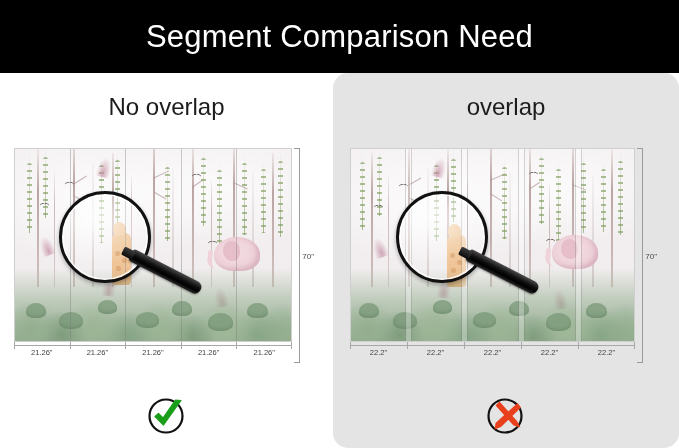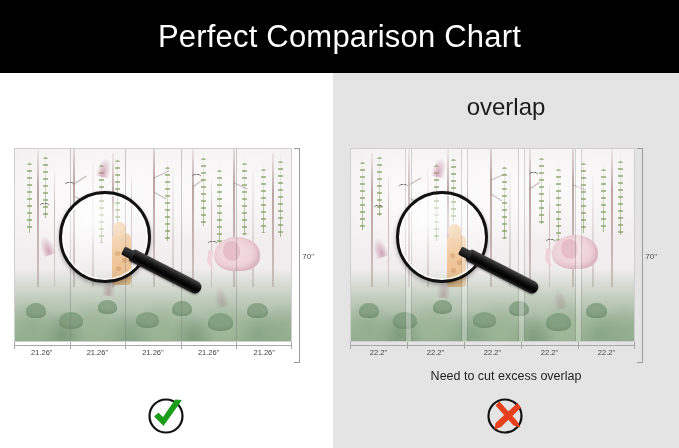--- a/index.html
+++ b/index.html
@@ -48,20 +48,21 @@
     height: 375px;
     box-sizing: border-box;
   }
   .panel-left {
     width: 333px;
     background: #ffffff;
   }
   .panel-right {
     width: 346px;
     background: #e4e4e4;
+    border-radius: 15px;
   }
 
   .panel-heading {
     position: absolute;
     left: 0;
     top: 20px;
     width: 100%;
     text-align: center;
     font-size: 24px;
     color: #1c1c1c;
@@ -352,27 +353,28 @@
     display: flex;
     justify-content: center;
     align-items: center;
   }
   .verdict svg { display: block; }
 </style>
 </head>
 <body>
 
 <div class="title-bar">
-  <div class="title-text">Perfect Comparison Chart</div>
+  <div class="title-text">Segment Comparison Need</div>
 </div>
 
 <div class="panels">
 
   <div class="panel panel-left">
 
+    <div class="panel-heading">No overlap</div>
 
     <div class="figure">
 
       <div class="mural">
         <div class="mist"></div>
 
         <div class="trunk" style="left:8%;  height:72%;"></div>
         <div class="trunk thin" style="left:14%; height:60%;"></div>
         <div class="trunk" style="left:21%; height:78%;"></div>
         <div class="trunk pale" style="left:28%; height:64%;"></div>
@@ -581,21 +583,20 @@
           <div class="ruler-val">22.2"</div>
         </div>
         <div class="ruler-seg" style="left:80%; width:20%;">
           <div class="ruler-tick"></div>
           <div class="ruler-tick end"></div>
           <div class="ruler-val">22.2"</div>
         </div>
       </div>
     </div>
 
-    <div class="caption">Need to cut excess overlap</div>
 
     <div class="verdict">
       <svg width="44" height="44" viewBox="0 0 44 44">
         <circle cx="21" cy="23" r="16.5" fill="none" stroke="#111111" stroke-width="2.2"></circle>
         <path d="M11.5 12.5 L15.5 8.5 L33 28 L36.5 34.5 L29.5 32.5 Z" fill="#e8401c"></path>
         <path d="M33.5 10 L37 14.5 L17 34 L10.5 36.5 L11.5 30 Z" fill="#e8401c"></path>
       </svg>
     </div>
   </div>
 </div>

